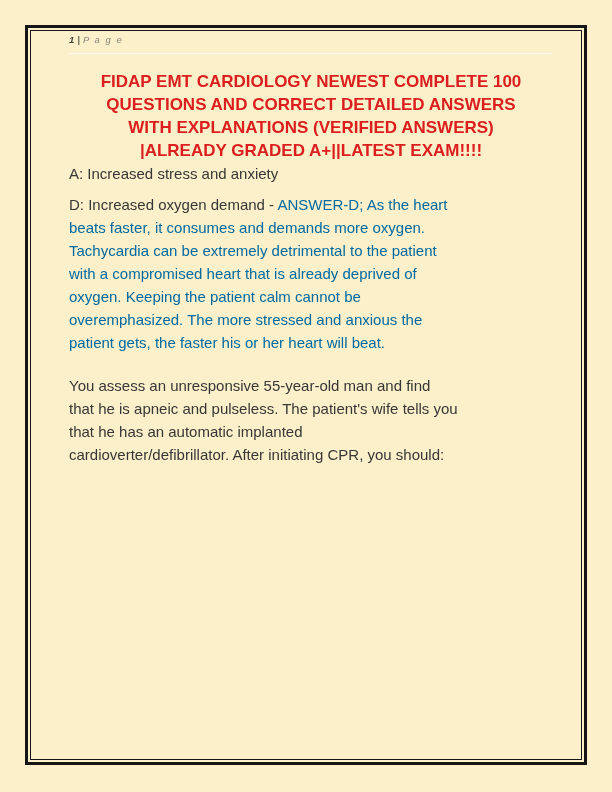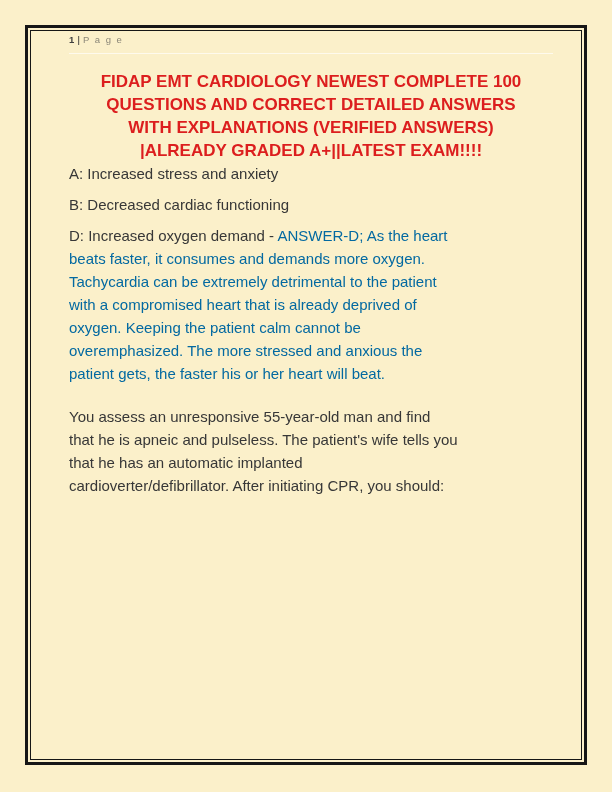--- a/index.html
+++ b/index.html
@@ -33,20 +33,21 @@
   }
   .content {
     padding: 3px 28px 0 38px;
   }
   .page-header {
     font-size: 9.5px;
     line-height: 12px;
     padding-bottom: 7px;
     border-bottom: 1px solid rgba(255,255,255,0.65);
     color: #8B8778;
+    font-style: italic;
   }
   .page-header .num {
     font-weight: bold;
     color: #3F3F3F;
   }
   .page-header .sep {
     color: #6E6A5E;
     font-weight: bold;
     padding: 0 3px;
   }
@@ -90,21 +91,20 @@
         </div>
 
         <div class="doc-title">FIDAP EMT CARDIOLOGY NEWEST COMPLETE 100
 QUESTIONS AND CORRECT DETAILED ANSWERS
 WITH EXPLANATIONS (VERIFIED ANSWERS)
 |ALREADY GRADED A+||LATEST EXAM!!!!</div>
 
 
         <p class="body-text">A: Increased stress and anxiety</p>
 
-        <p class="body-text">B: Decreased cardiac functioning</p>
 
 
         <p class="body-text"><span>D: Increased oxygen demand - </span><span class="answer-red">ANSWER-D; As the heart
 beats faster, it consumes and demands more oxygen.
 Tachycardia can be extremely detrimental to the patient
 with a compromised heart that is already deprived of
 oxygen. Keeping the patient calm cannot be
 overemphasized. The more stressed and anxious the
 patient gets, the faster his or her heart will beat.</span></p>
 

